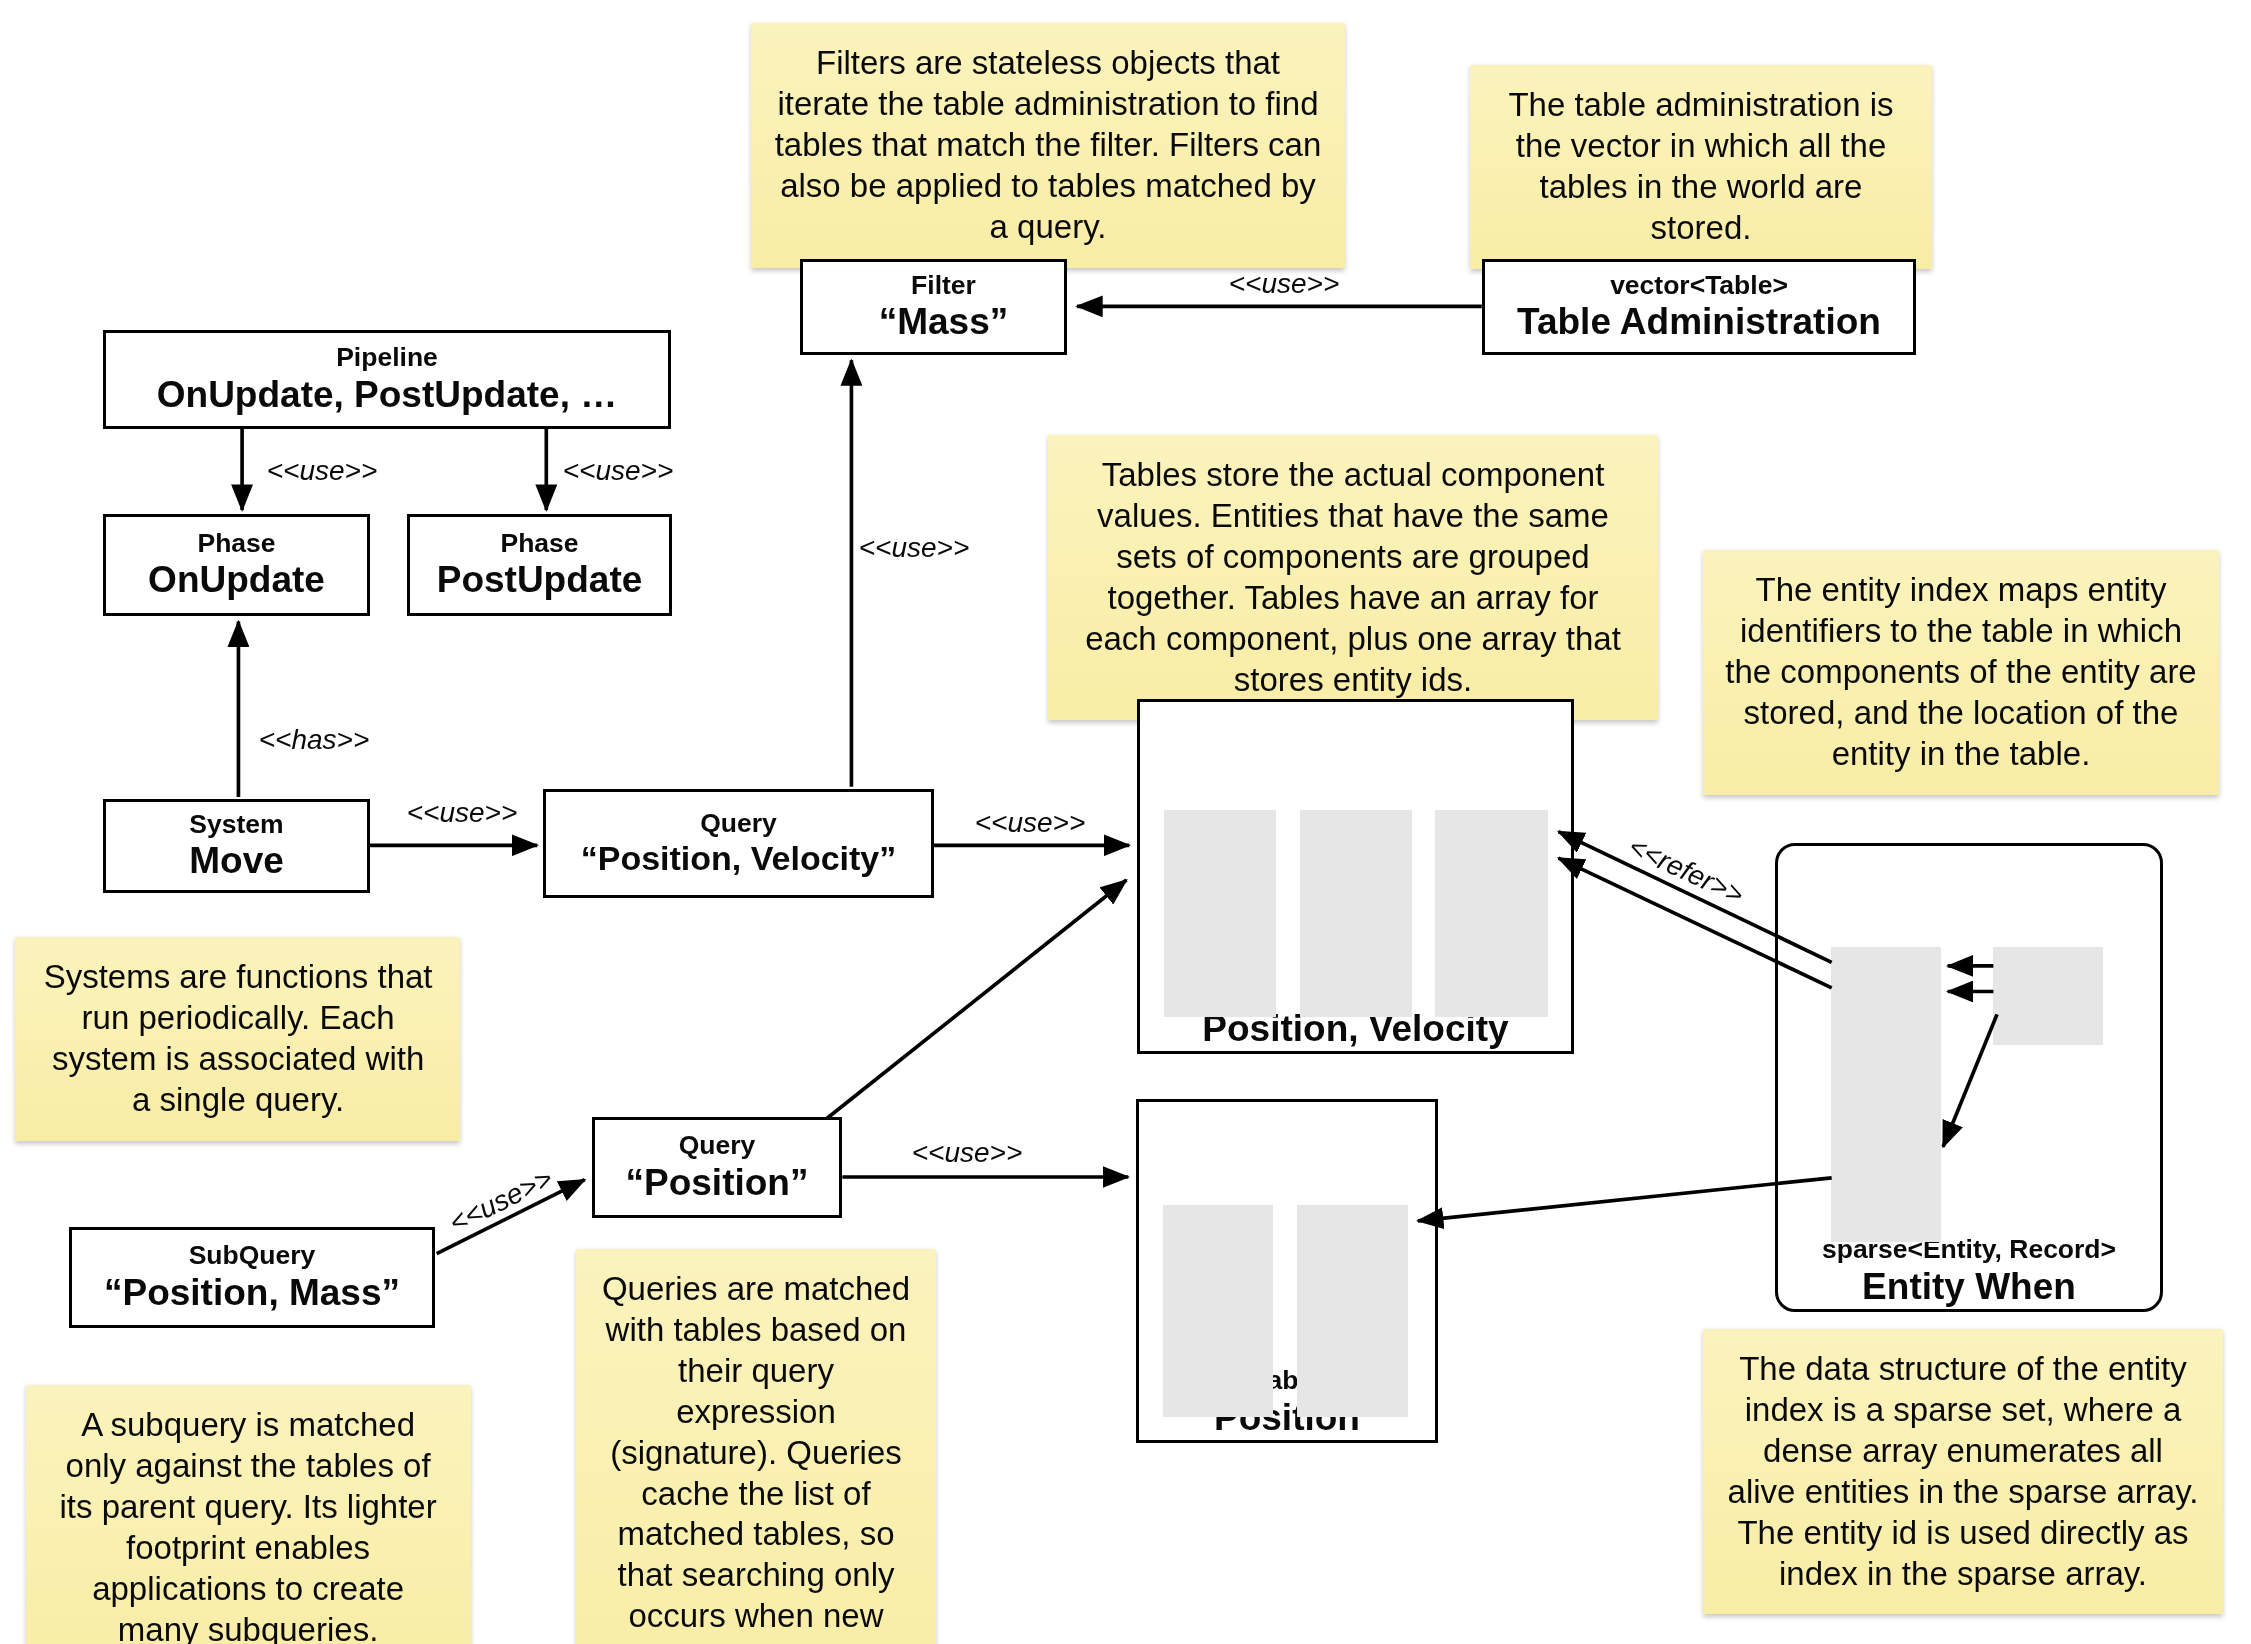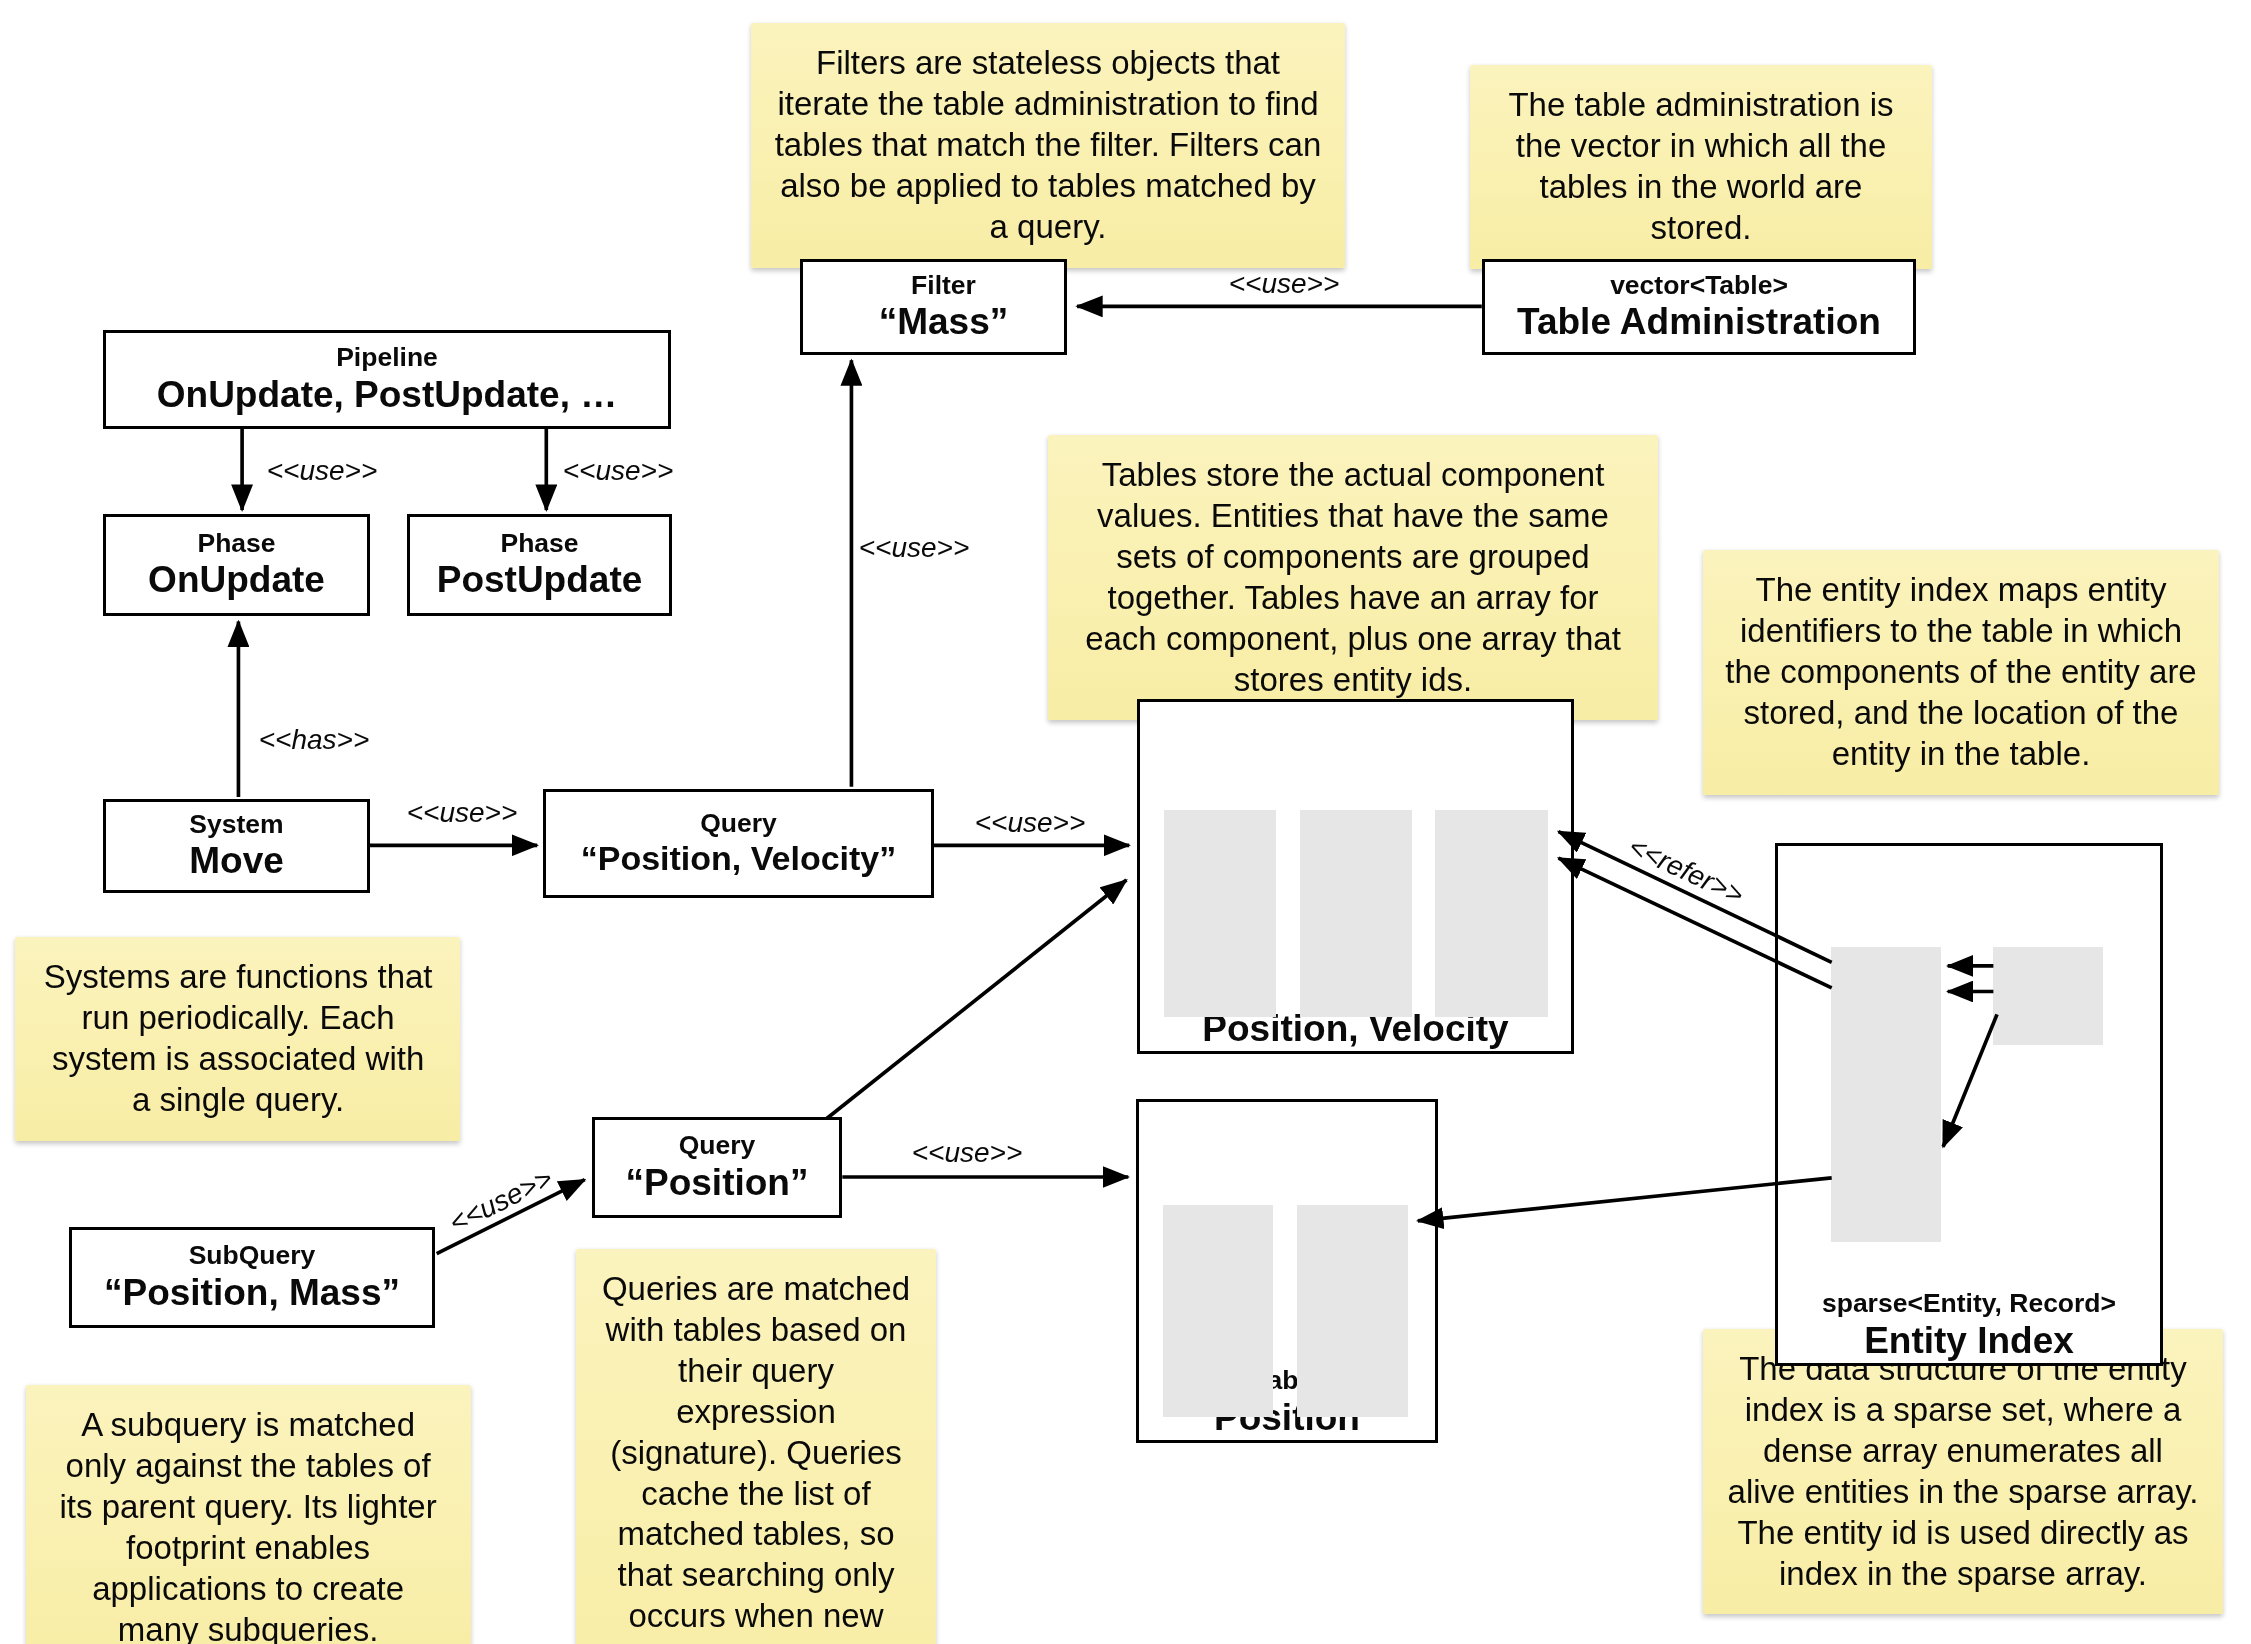--- a/index.html
+++ b/index.html
@@ -81,23 +81,23 @@
   </div>
 
   <div class="uml top" style="left:1137px;top:699px;width:437px;height:355px;">
     <div class="t">Table</div>
     <div class="s">Position, Velocity</div>
     <div class="bar" style="left:24px;top:108px;width:112px;height:207px;"></div>
     <div class="bar" style="left:160px;top:108px;width:112px;height:207px;"></div>
     <div class="bar" style="left:295px;top:108px;width:113px;height:207px;"></div>
   </div>
 
-  <div class="uml top" style="left:1775px;top:843px;width:388px;height:523px;">
+  <div class="uml top" style="left:1775px;top:843px;width:388px;height:469px;border-radius:20px;">
     <div class="t">sparse&lt;Entity, Record&gt;</div>
-    <div class="s">Entity Index</div>
+    <div class="s">Entity When</div>
     <div class="bar" style="left:53px;top:101px;width:110px;height:295px;"></div>
     <div class="bar" style="left:215px;top:101px;width:110px;height:98px;"></div>
   </div>
 
   <div class="uml" style="left:592px;top:1117px;width:250px;height:101px;">
     <div class="t">Query</div>
     <div class="s">“Position”</div>
   </div>
 
   <div class="uml top" style="left:1136px;top:1099px;width:302px;height:344px;">

